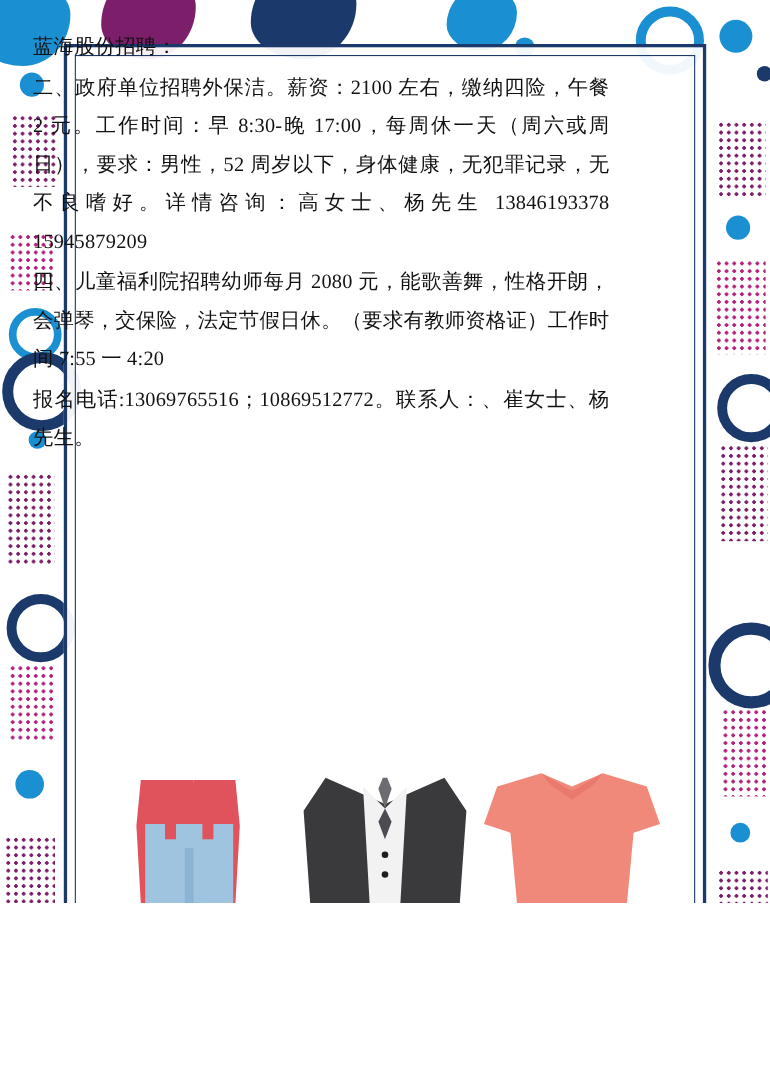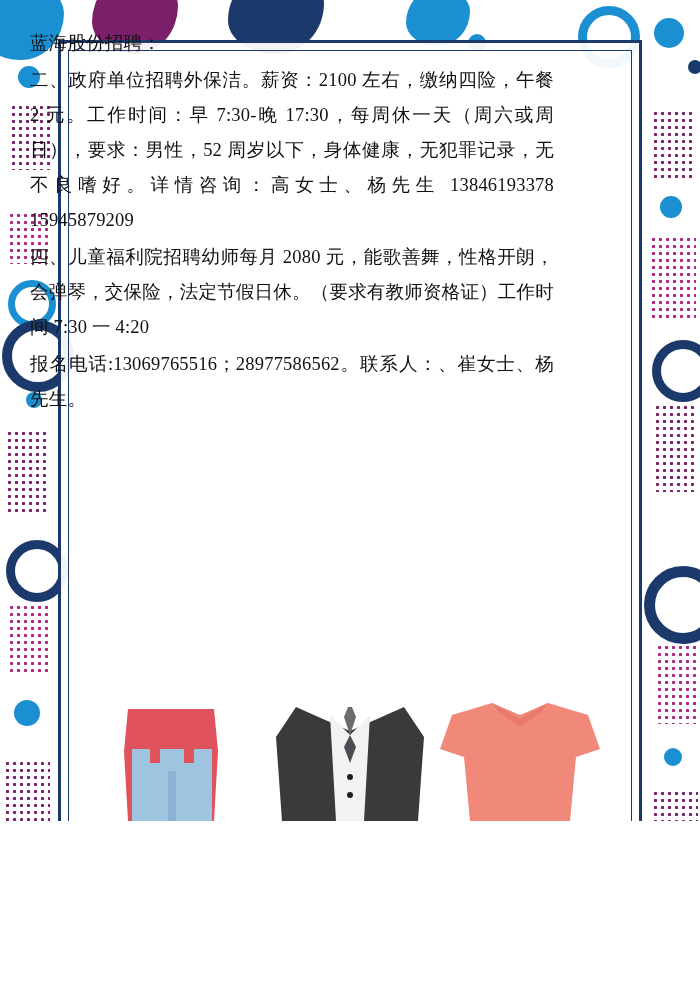--- a/index.html
+++ b/index.html
@@ -133,23 +133,23 @@
     <div class="deco blob" style="left:-16px; top:956px; width:70px; height:60px; background:#1a8fd1;"></div>
     <div class="deco circle-ring" style="left:88px; top:952px; width:42px; height:42px; border:9px solid #1b3a6b;"></div>
   </div>
 
   <div class="frame">
     <div class="frame-inner"></div>
   </div>
 
   <div class="content">
     <p class="para">蓝海股份招聘：</p>
-    <p class="para">二、政府单位招聘外保洁。薪资：2100 左右，缴纳四险，午餐 2 元。工作时间：早 7:30-晚 17:30，每周休一天（周六或周日），要求：男性，52 周岁以下，身体健康，无犯罪记录，无不良嗜好。详情咨询：高女士、杨先生 13846193378　15945879209</p>
-    <p class="para">四、儿童福利院招聘幼师每月 2080 元，能歌善舞，性格开朗，会弹琴，交保险，法定节假日休。（要求有教师资格证）工作时间 7:30 一 4:20</p>
-    <p class="para">报名电话:13069765516；28977586562。联系人：、崔女士、杨先生。</p>
+    <p class="para">二、政府单位招聘外保洁。薪资：2100 左右，缴纳四险，午餐 2 元。工作时间：早 8:30-晚 17:00，每周休一天（周六或周日），要求：男性，52 周岁以下，身体健康，无犯罪记录，无不良嗜好。详情咨询：高女士、杨先生 13846193378　15945879209</p>
+    <p class="para">四、儿童福利院招聘幼师每月 2080 元，能歌善舞，性格开朗，会弹琴，交保险，法定节假日休。（要求有教师资格证）工作时间 7:55 一 4:20</p>
+    <p class="para">报名电话:13069765516；10869512772。联系人：、崔女士、杨先生。</p>
   </div>
 
   <svg class="clothes" viewBox="0 0 700 120">
 
     <rect x="120" y="0" width="420" height="0" fill="none"></rect>
 
     <g>
       <path d="M128 8 L176 8 L180 50 L176 120 L128 120 L124 50 Z" fill="#e0535c"></path>
       <path d="M176 8 L214 8 L218 50 L214 120 L176 120 Z" fill="#e0535c"></path>
       <path d="M132 48 L212 48 L212 120 L132 120 Z" fill="#9fc4e0"></path>

